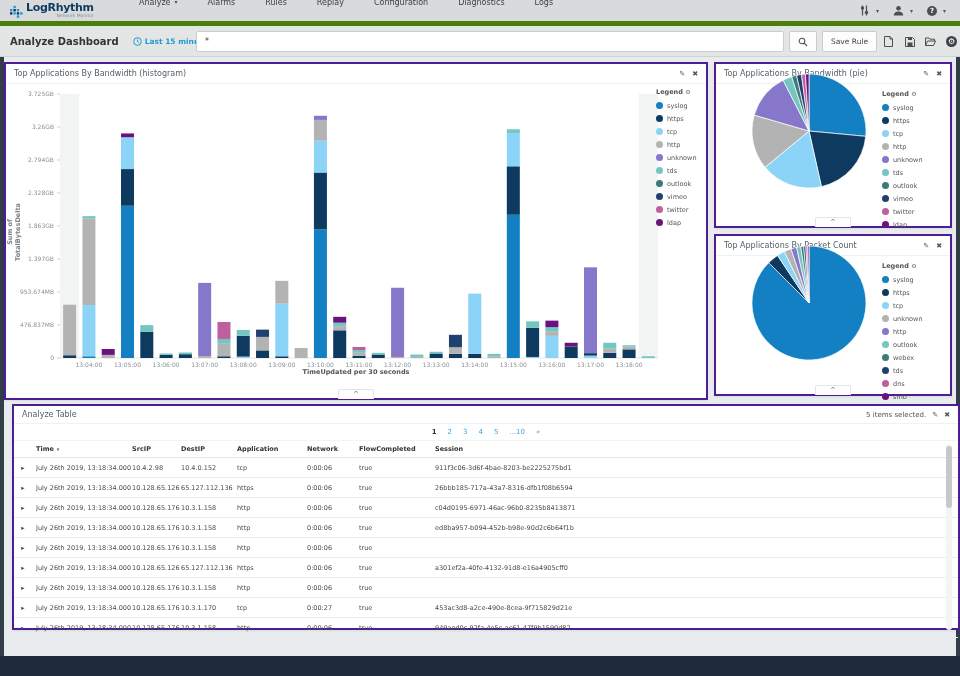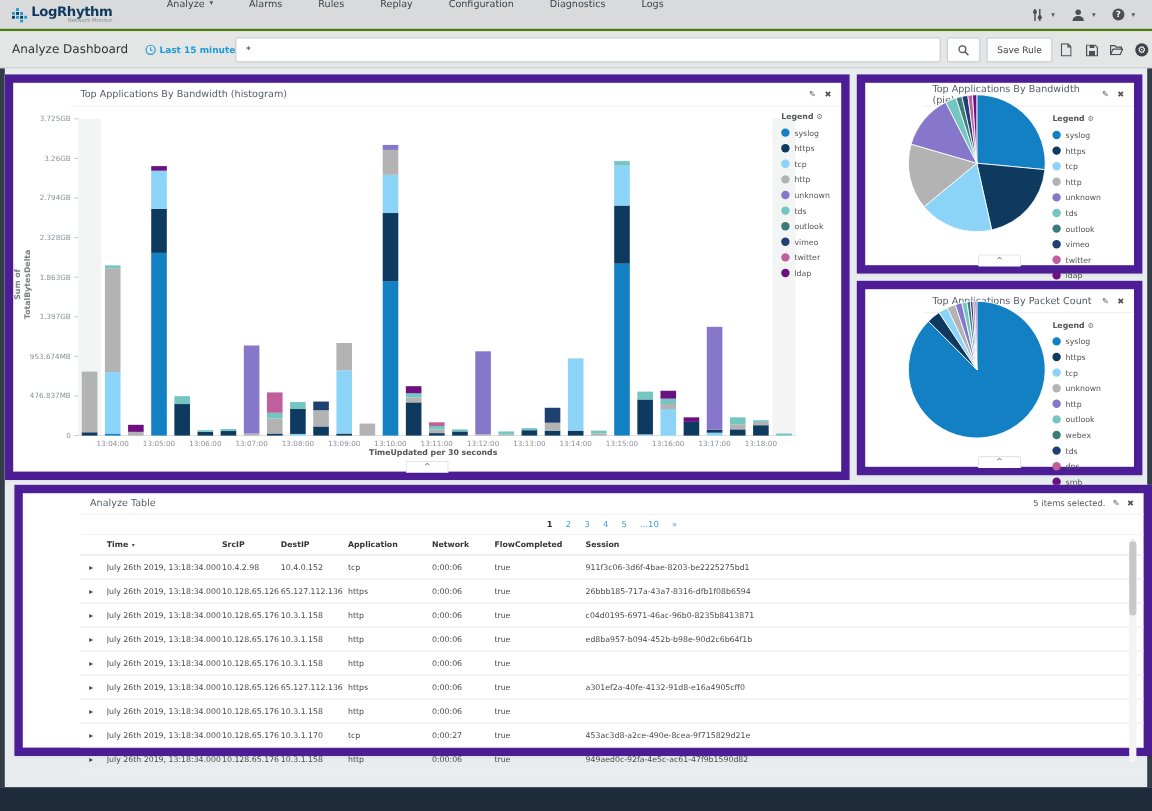--- a/index.html
+++ b/index.html
@@ -1,51 +1,51 @@
 <!DOCTYPE html>
 <html><head>
 <meta charset="utf-8">
 <style>
   * { margin:0; padding:0; box-sizing:border-box; }
   html,body { width:960px; height:676px; overflow:hidden; }
   body { font-family:"DejaVu Sans","Liberation Sans",sans-serif; background:#e8ecee; position:relative; color:#444; }
 
   
-  .topnav { position:absolute; left:0; top:0; width:960px; height:26px; background:#d8dadb; border-bottom:2px solid #4d7c0f; display:flex; align-items:center; }
+  .topnav { position:absolute; left:0; top:0; width:960px; height:26px; background:#d8dadb; border-bottom:5px solid #4d7c0f; display:flex; align-items:center; }
   .logo { display:flex; align-items:center; margin-left:10px; width:92px; }
   .logo-mark { margin-right:3px; }
   .logo-text-wrap { display:flex; flex-direction:column; line-height:1; }
   .logo-text { font-size:11px; font-weight:bold; color:#0e3a5f; letter-spacing:-0.3px; }
   .logo-sub { font-size:4.5px; color:#8a9096; text-align:right; margin-top:1px; }
   .nav-items { display:flex; align-items:center; gap:0; margin-left:22px; }
   .nav-item { font-size:8px; color:#3c4349; padding:0 15px; height:26px; display:flex; align-items:flex-start; cursor:pointer; }
   .nav-caret { font-size:6px; color:#555; margin-left:4px; }
   .nav-right { margin-left:auto; display:flex; align-items:center; gap:14px; margin-right:14px; }
   .nav-icon-group { display:flex; align-items:center; gap:2px; cursor:pointer; }
   .help-circle { width:10px; height:10px; border-radius:50%; background:#4a4f54; color:#fff; font-size:7px; font-weight:bold; display:flex; align-items:center; justify-content:center; }
 
   
   .toolbar { position:absolute; left:0; top:26px; width:960px; height:31px; background:#e4e6e6; border-bottom:1px solid #ced2d4; display:flex; align-items:center; }
-  .tb-title { font-size:10px; font-weight:normal; color:#333; margin-left:10px; white-space:nowrap; }
+  .tb-title { font-size:10px; font-weight:bold; color:#333; margin-left:10px; white-space:nowrap; }
   .time-range { display:flex; align-items:center; gap:3px; margin-left:14px; cursor:pointer; }
   .time-range span { font-size:7.5px; color:#1d9bd7; font-weight:bold; }
   .search-input { position:absolute; left:196px; top:5px; width:588px; height:21px; border:1px solid #c9cdd0; border-radius:2px; background:#fff; font-size:8px; color:#333; padding:0 8px; font-family:inherit; }
   .search-btn { position:absolute; left:789px; top:5px; width:28px; height:21px; background:#fdfdfd; border:1px solid #c9cdd0; border-radius:2px; display:flex; align-items:center; justify-content:center; cursor:pointer; }
   .save-btn { position:absolute; left:822px; top:5px; height:21px; background:#fdfdfd; border:1px solid #c9cdd0; border-radius:2px; font-size:7.5px; color:#444; padding:0 8px; cursor:pointer; font-family:inherit; }
   .tb-icons { position:absolute; left:882px; top:5px; display:flex; align-items:center; gap:8px; height:21px; }
   .tb-icon { cursor:pointer; display:flex; align-items:center; justify-content:center; width:13px; height:13px; }
   .gear-dark { width:11px; height:11px; border-radius:50%; background:#3c4349; color:#fff; font-size:8px; line-height:11px; text-align:center; }
 
   
   .strip-left  { position:absolute; left:0; top:57px; width:4px; height:599px; background:#323d48; }
   .strip-right { position:absolute; left:956px; top:57px; width:4px; height:599px; background:#323d48; }
   .statusbar { position:absolute; left:0; top:656px; width:960px; height:20px; background:#1d2b3a; }
 
   
-  .panel { position:absolute; background:#fff; border:7px solid #4c1d95; box-shadow:0 1px 2px rgba(0,0,0,.07);padding-left:48px; }
+  .panel { position:absolute; background:#fff; border:2px solid #4c1d95; box-shadow:0 1px 2px rgba(0,0,0,.07); }
   .panel-hd { height:20px; display:flex; align-items:center; border-bottom:1px solid #f0f1f2; padding:0 8px; }
   .panel-title { font-size:8px; color:#55616a; }
   .panel-hd-icons { margin-left:auto; display:flex; gap:7px; align-items:center; }
   .hd-icn { font-size:7px; color:#555; cursor:pointer; }
   .collapse-tab { position:absolute; bottom:-1px; left:50%; transform:translateX(-50%); width:36px; height:10px; background:#fff; border:1px solid #e2e4e6; border-bottom:none; border-radius:2px 2px 0 0; text-align:center; font-size:7px; line-height:9px; color:#888; font-weight:bold; cursor:pointer; }
 
   #hist-panel { left:4px; top:62px; width:704px; height:338px; }
   #pie1-panel { left:714px; top:62px; width:238px; height:166px; }
   #pie2-panel { left:714px; top:234px; width:238px; height:162px; }
   #table-panel{ left:12px; top:404px; width:948px; height:226px; }

